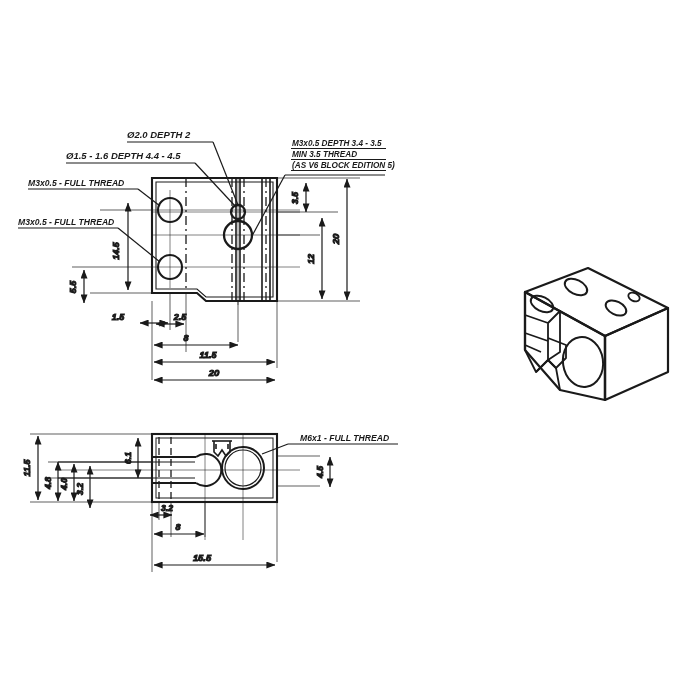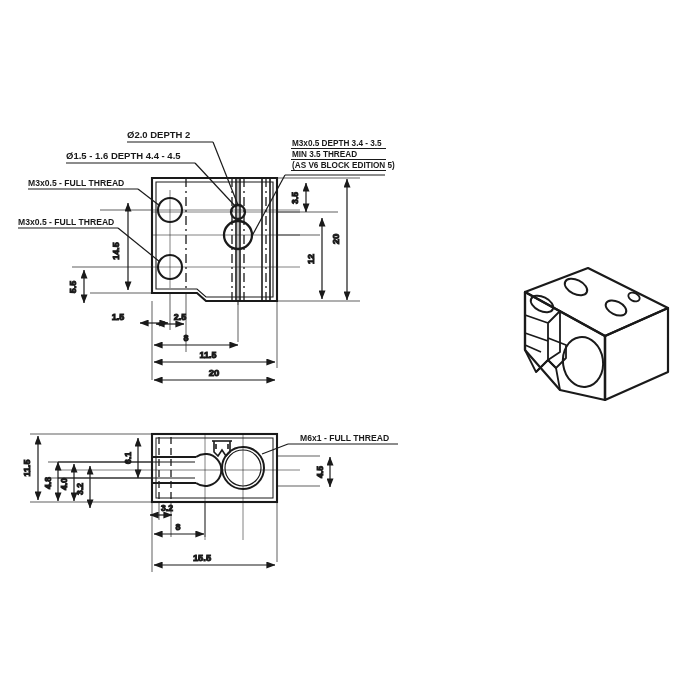--- a/index.html
+++ b/index.html
@@ -1,18 +1,18 @@
 <!DOCTYPE html>
 <html><head>
 <meta charset="utf-8">
 <style>
   html,body{margin:0;padding:0;background:#ffffff;}
   body{width:700px;height:700px;overflow:hidden;
        font-family:"Liberation Sans", sans-serif;}
-  #sheet{position:relative;width:700px;height:700px;background:#ffffff;}
+  #sheet{position:relative;width:700px;height:700px;background:#ffffff;font-style:italic;}
   svg{display:block;}
 </style>
 </head>
 <body>
 
 <div id="sheet">
 
 <svg width="700" height="700" viewBox="0 0 700 700">
 
   <defs>

